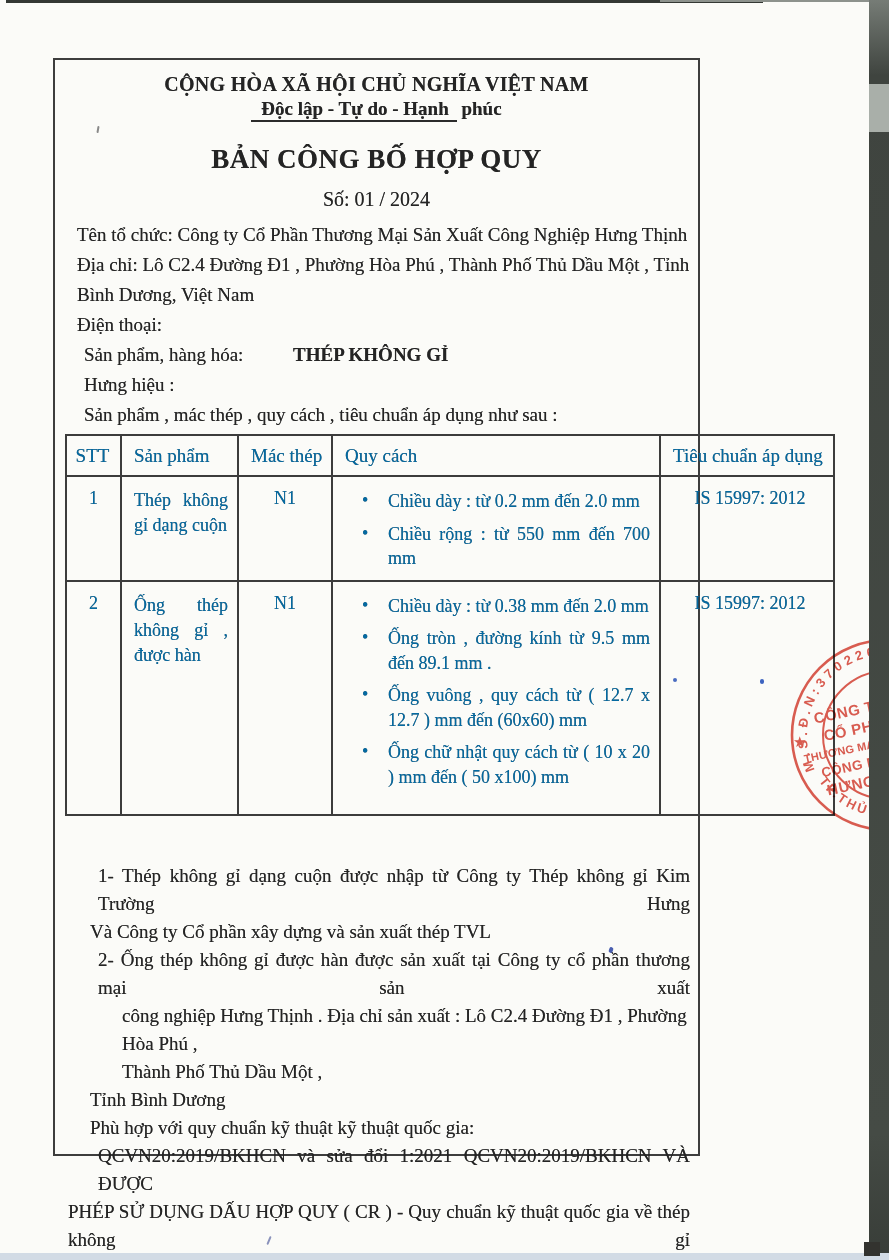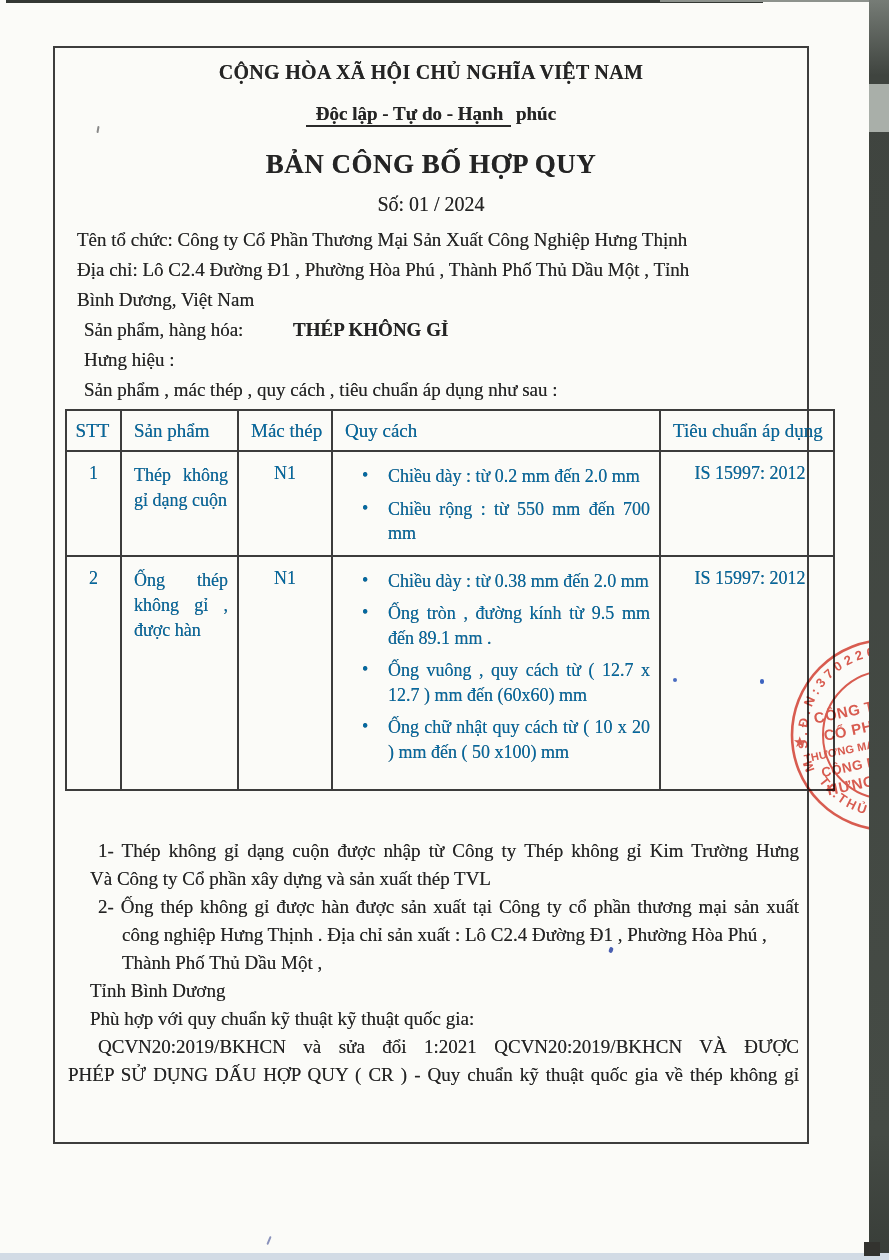--- a/index.html
+++ b/index.html
@@ -8,28 +8,28 @@
     position:relative; width:889px; height:1260px; margin:0 auto;
     background:#fbfbf8; overflow:hidden;
     font-family:"Liberation Serif","DejaVu Serif",serif;
     color:#242424;
   }
   .page * { box-sizing:border-box; }
   .txt { text-shadow:0 0 0.5px rgba(30,30,30,.6); }
 
   
   .sheet {
-    position:absolute; left:53px; top:46px; width:756px; height:1098px;
+    position:absolute; left:53px; top:58px; width:647px; height:1098px;
     border:2px solid #3d3d3d;
   }
 
   
   .head { text-align:center; padding-top:12px; }
   .nat-title { font-size:20px; font-weight:bold; letter-spacing:.3px; line-height:24px; }
-  .motto { font-size:19px; font-weight:bold; margin-top:17px; line-height:25px; }
+  .motto { font-size:19px; font-weight:bold; margin-top:0; line-height:25px; }
   .motto .u { border-bottom:2px solid #2b2b2b; padding:0 8px 1px 10px; }
   .doc-title { font-size:27px; font-weight:bold; letter-spacing:.5px; margin-top:22px; line-height:32px; }
   .doc-num { font-size:20px; margin-top:11px; line-height:26px; }
 
   
   .info { margin:8px 56px 0 22px; font-size:19px; line-height:30px; }
   .info > div { white-space:nowrap; }
   .ind8 { margin-left:7px; }
   .b { font-weight:bold;margin-left:45px; }
 
@@ -98,20 +98,21 @@
       <div class="nat-title txt">CỘNG HÒA XÃ HỘI CHỦ NGHĨA VIỆT NAM</div>
       <div class="motto txt"><span class="u">Độc lập - Tự do - Hạnh</span><span> phúc</span></div>
       <div class="doc-title txt">BẢN CÔNG BỐ HỢP QUY</div>
       <div class="doc-num txt">Số: 01 / 2024</div>
     </div>
 
     <div class="info txt">
       <div>Tên tổ chức: Công ty Cổ Phần Thương Mại Sản Xuất Công Nghiệp Hưng Thịnh</div>
       <div>Địa chỉ: Lô C2.4 Đường Đ1 , Phường Hòa Phú , Thành Phố Thủ Dầu Một , Tỉnh</div>
       <div>Bình Dương, Việt Nam</div>
+      <div>Điện thoại:</div>
       <div class="ind8"><span>Sản phẩm, hàng hóa: </span><span class="b">THÉP KHÔNG GỈ</span></div>
       <div class="ind8">Hưng hiệu :</div>
       <div class="ind8">Sản phẩm , mác thép , quy cách , tiêu chuẩn áp dụng như sau :</div>
     </div>
 
     <table class="spec txt">
       <colgroup>
         <col style="width:55px">
           <col style="width:117px">
           <col style="width:94px">

